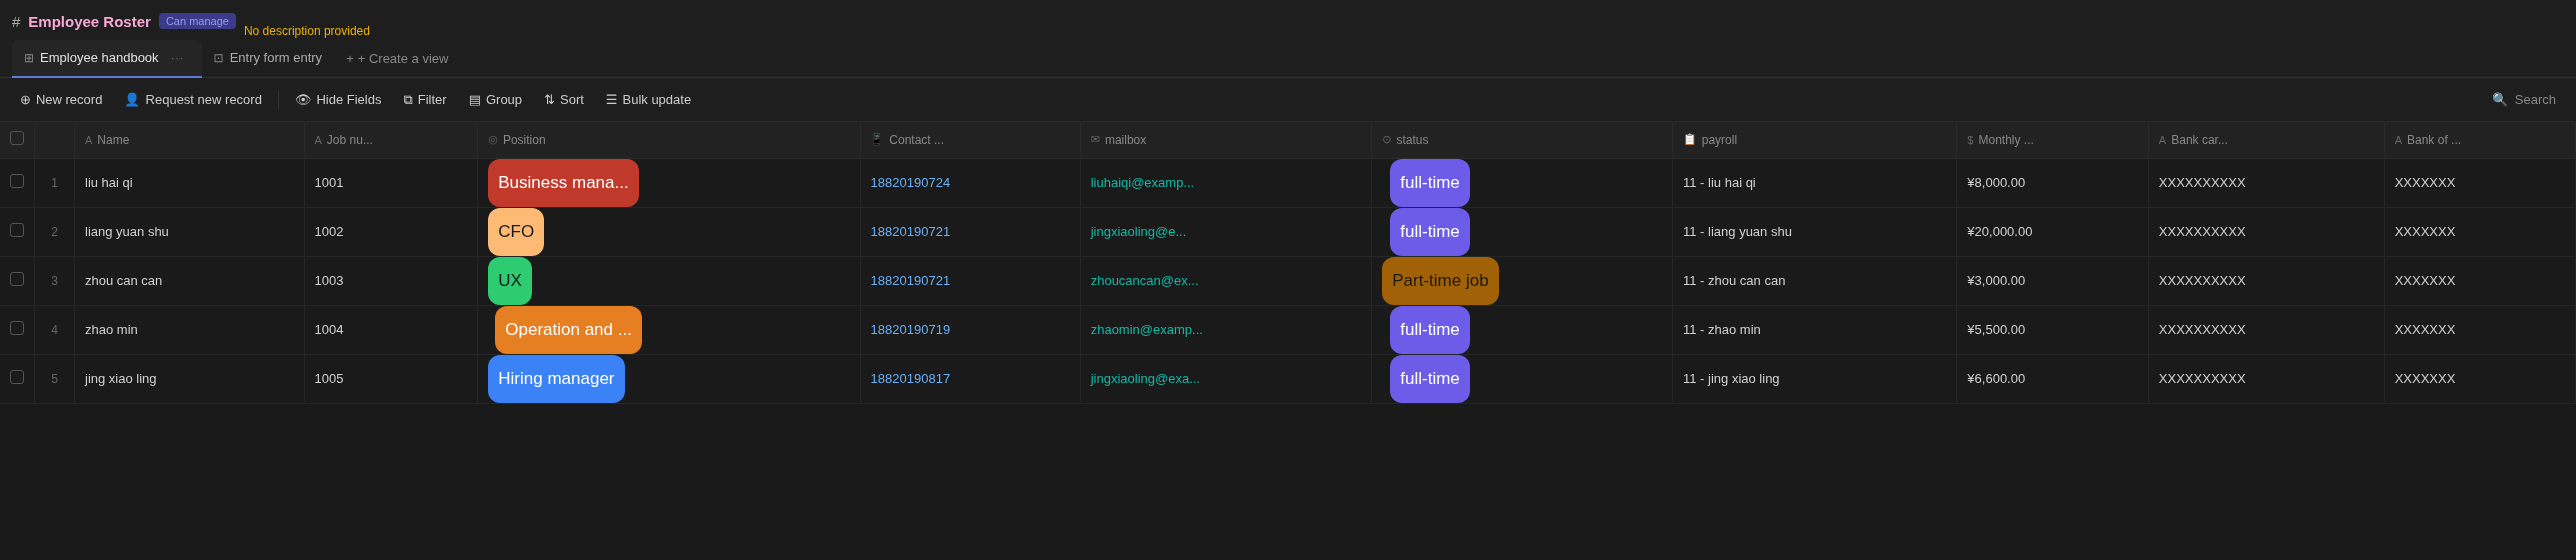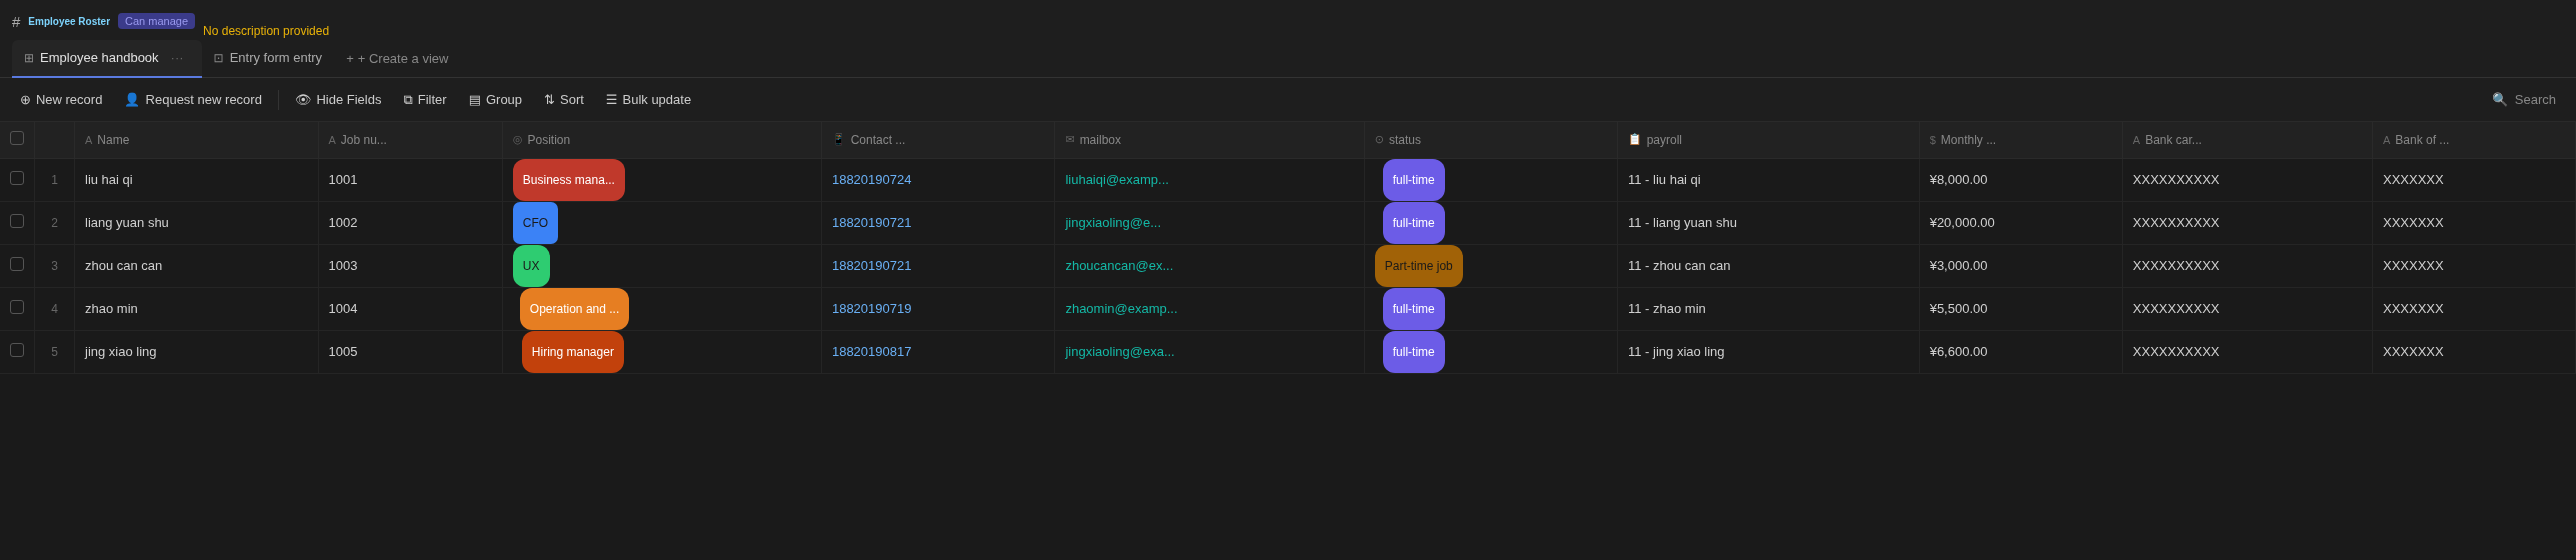--- a/index.html
+++ b/index.html
@@ -164,28 +164,28 @@
       background: transparent;
     }
     .link-cell { color: #6ab0f5; cursor: pointer; }
     .email-cell { color: #14b8a6; cursor: pointer; }
 
     
     .badge {
       display: inline-block;
       padding: 14px 10px;
       border-radius: 12px;
-      font-size: 12px;
+      font-size: 17px;
       font-weight: 500;
     }
     .badge-business { background: #c0392b; color: #fff; }
-    .badge-cfo { background: #3b82f6; color: #1a1a1a; border-radius: 7px; }
+    .badge-cfo { background: #fdba74; color: #1a1a1a; }
     .badge-ux { background: #2ecc71; color: #1a1a1a; }
     .badge-operation { background: #e67e22; color: #fff; margin-left: 7px; }
-    .badge-hiring { background: #c2410c; color: #fff; margin-left: 9px; }
+    .badge-hiring { background: #3b82f6; color: #fff; }
     .badge-fulltime { background: #6c5ce7; color: #fff; margin-left: 8px; }
     .badge-parttime { background: #a16207; color: #1a1a1a; }
 
     .header-top {
       display: flex;
       flex-direction: column;
       padding: 4px 12px 2px;
       background: #1e1e1e;
     }
     .header-row1 {
@@ -193,21 +193,21 @@
       align-items: center;
       gap: 8px;
     }
   </style>
 </head>
 <body>
 
 <div class="header-top">
   <div class="header-row1">
     <span style="color:#aaa;font-size:15px;">#</span>
-    <span style="font-weight:600;font-size:10px;color:#7dd3fc;">Employee Roster</span>
+    <span style="font-weight:600;font-size:15px;color:#f9a8d4;">Employee Roster</span>
     <span class="can-manage-badge">Can manage</span>
     <span style="color:#eab308;font-size:12px;margin-top:20px;">No description provided</span>
   </div>
 </div>
 
 <div class="tabs-bar">
   <div class="tab active">
     <span class="tab-icon">⊞</span>
     <span>Employee handbook</span>
     <span class="tab-more">···</span>

